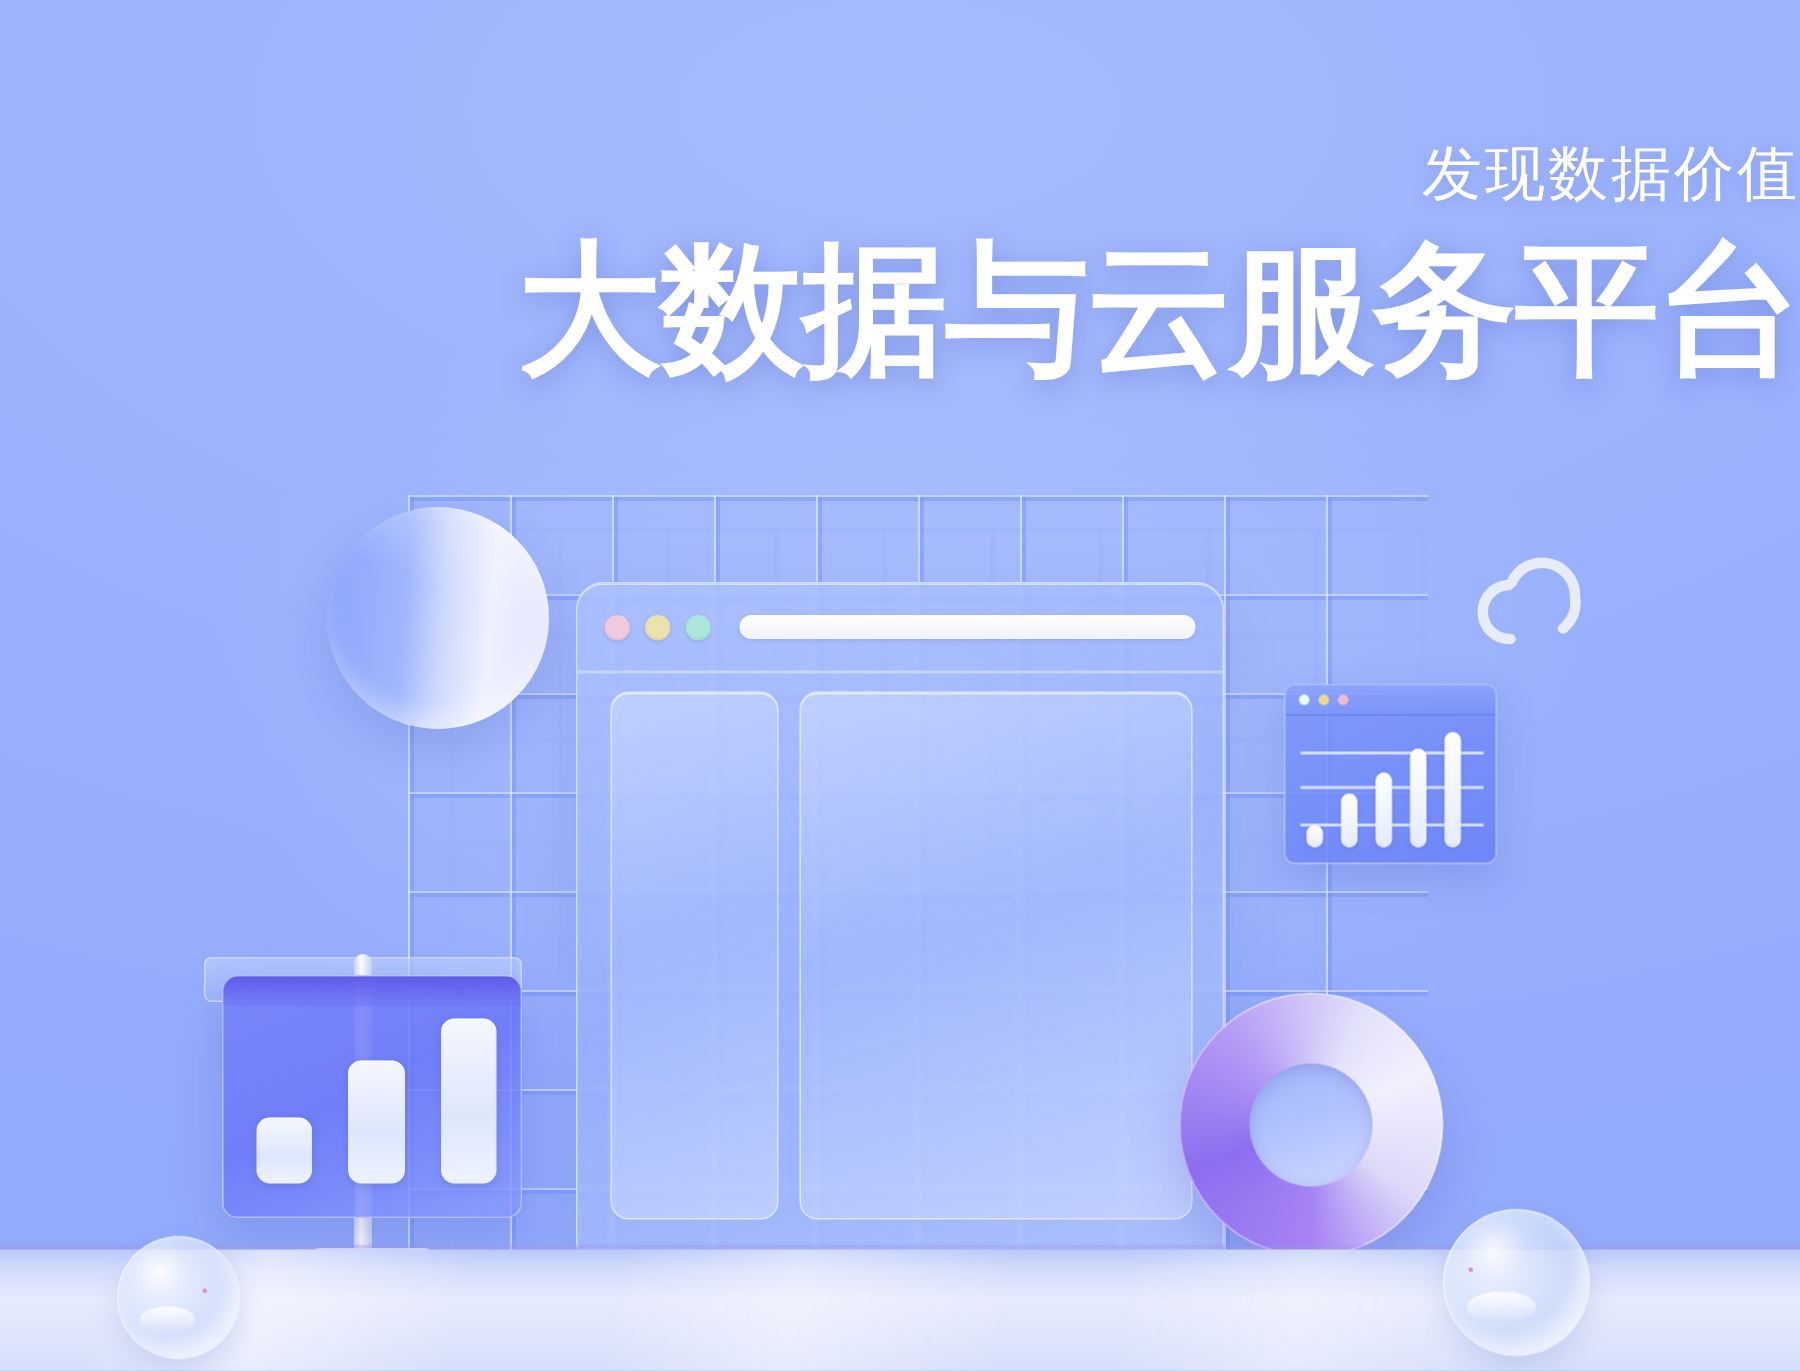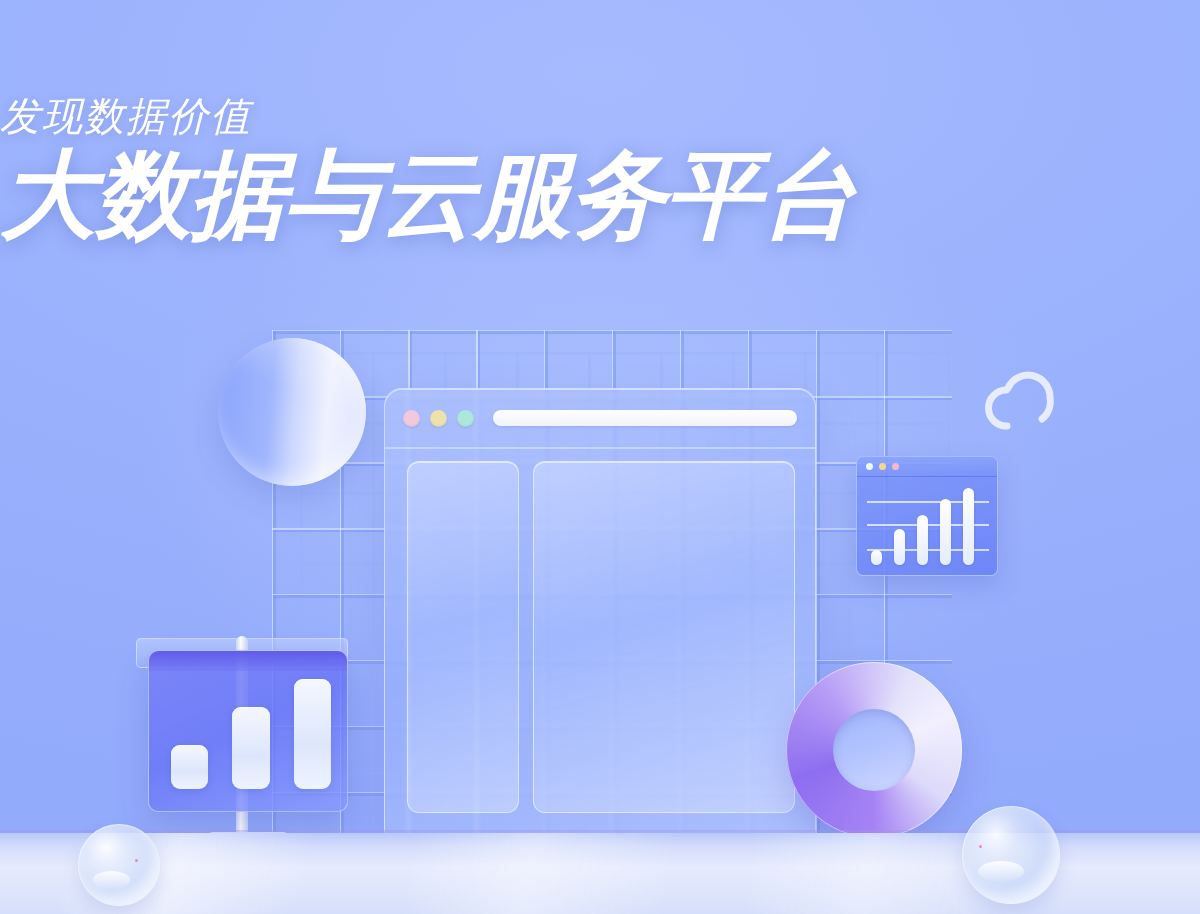--- a/index.html
+++ b/index.html
@@ -76,30 +76,30 @@
       linear-gradient(100deg, rgba(255,255,255,0) 34%, rgba(255,255,255,.45) 44%, rgba(255,255,255,0) 56%),
       linear-gradient(98deg, rgba(255,255,255,0) 62%, rgba(255,255,255,.4) 72%, rgba(255,255,255,0) 84%);
     opacity:.85;
   }
   .ground-edge{
     position:absolute; left:0; top:830px; width:1200px; height:7px;
     background:linear-gradient(to bottom, rgba(160,150,230,.45), rgba(190,200,250,0));
   }
 
   
-  .hero{ position:absolute; left:0; top:0; width:1200px; text-align:left; z-index:40;font-style:italic; }
+  .hero{ position:absolute; left:0; top:0; width:1200px; text-align:right; z-index:40; }
   .eyebrow{
     margin-top:96px;
     font-size:40px; line-height:1;
     color:#ffffff; font-weight:400;
     letter-spacing:2px;
     text-shadow:0 2px 10px rgba(80,100,190,.28);
   }
   .headline{
-    margin-top:10px;
+    margin-top:22px;
     font-size:96px; line-height:1.02;
     color:#ffffff; font-weight:700;
     letter-spacing:-1px;
     text-shadow:0 4px 18px rgba(70,92,185,.35);
   }
   .subline{
     margin-top:18px;
     font-size:27px; line-height:1;
     color:#f2f5ff; font-weight:400;
     letter-spacing:17px;

